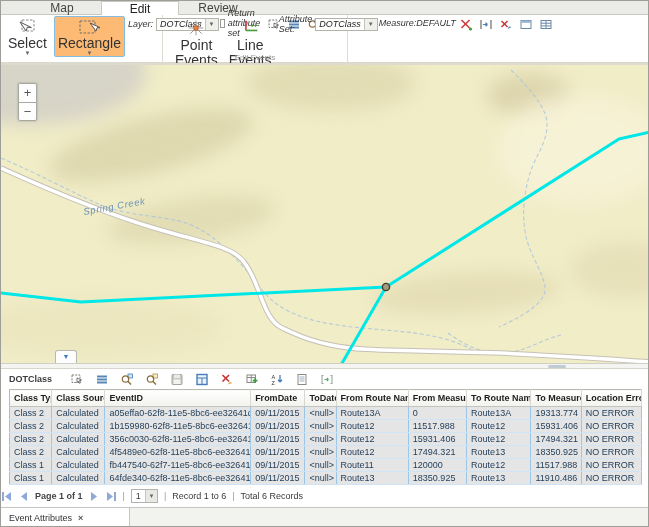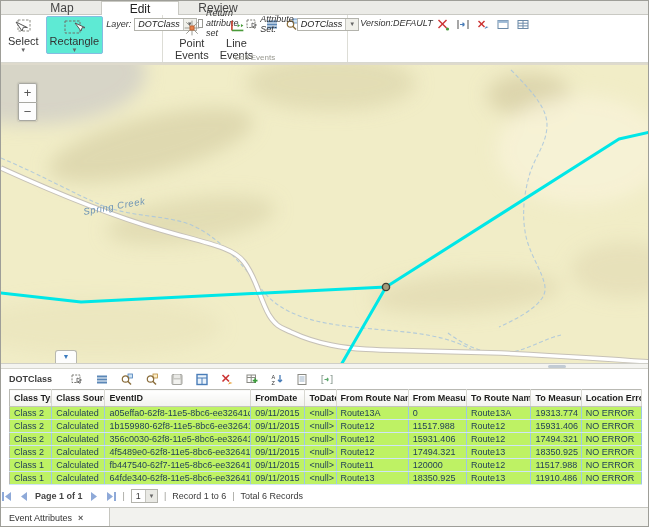--- a/index.html
+++ b/index.html
@@ -11,22 +11,22 @@
     border:1px solid #9e9e98;
   }
   
   .tabbar { height:14px; background:#ebebe7; border-bottom:1px solid #c9c9c3; display:flex; padding-left:22px; }
   .rtab { width:78px; text-align:center; font-size:12px; color:#444; line-height:14px; cursor:pointer; }
   .rtab.active { background:#fff; border:1px solid #c9c9c3; border-bottom:none; height:14px; color:#222; }
   .ribbon { height:48px; background:#fff; display:flex; border-bottom:1px solid #d8d8d0; }
   .rgroup { position:relative; height:100%; border-right:1px solid #ddddd6; display:flex; align-items:flex-start; padding:1px 4px 9px 3px; gap:3px; }
   .rgroup-label { position:absolute; bottom:0; left:0; right:0; text-align:center; font-size:8px; color:#98988f; line-height:9px; }
   .bigbtn { display:flex; flex-direction:column; align-items:center; padding:2px 3px 0 3px; border:1px solid transparent; border-radius:2px; cursor:pointer; }
-  .bigbtn.active { background:#5eead4; border-color:#85bce2; }
-  .bigbtn .blabel { font-size:11px; color:#333; margin-top:1px; white-space:pre-line; text-align:center; line-height:1.05; }
+  .bigbtn.active { background:#fdba74; border-color:#85bce2; }
+  .bigbtn .blabel { font-size:14px; color:#333; margin-top:1px; white-space:pre-line; text-align:center; line-height:1.05; }
   .caret { font-size:6px; color:#666; line-height:5px; }
   .ctrlcol { display:flex; flex-direction:row; gap:1px; padding-top:1px;font-style:italic; }
   .row { display:flex; align-items:center; gap:3px; height:14px; }
   .ddown { display:flex; align-items:center; background:#fff; border:1px solid #b3b3ac; height:13px; }
   .ddown .dval { padding:0 3px; flex:1; font-size:9px; color:#222; }
   .ddown .darr { width:13px; height:11px; background:#f0f0ea; border-left:1px solid #c5c5bf; color:#666; font-size:6px; text-align:center; line-height:11px; cursor:pointer; }
   .checkbox { width:9px; height:9px; border:1px solid #9a9a94; background:#fff; display:inline-block; cursor:pointer; }
   .iconrow { display:flex; gap:6px; align-items:center; padding-left:2px; height:15px; }
   .micon { width:14px; height:13px; display:inline-block; cursor:pointer; }
   .micon svg { width:100%; height:100%; }
@@ -39,32 +39,32 @@
   .collapse-tab { position:absolute; left:54px; bottom:0; width:22px; height:13px; background:#fdfdfd; border:1px solid #b8b8b0; border-bottom:none; border-radius:3px 3px 0 0; text-align:center; color:#3a7bbf; font-size:7px; line-height:12px; cursor:pointer; }
   
   .splitter { height:6px; background:#f4f4f0; border-top:1px solid #cfcfc8; border-bottom:1px solid #d6d6cf; position:relative; cursor:row-resize; }
   .splitter .grip { position:absolute; left:547px; top:1px; width:18px; height:3px; background:#c2cbd3; border-radius:2px; }
   
   .panelbar { height:20px; background:#fff; display:flex; align-items:center; gap:10px; padding-left:8px; }
   .panelbar .ptitle { font-size:9px; font-weight:bold; color:#3c3c3c; margin-right:8px; }
   .tablewrap { padding:0 8px; background:#fff; }
   table.evt { width:633px; border-collapse:collapse; table-layout:fixed; border:1px solid #b9b9b3; }
   table.evt th { height:17px; font-size:9px; font-weight:bold; color:#1d1d1d; text-align:left; padding:0 4px; background:linear-gradient(#ffffff,#f2f2ee); border-right:1px solid #d8d8d2; border-bottom:1px solid #c4c4be; overflow:hidden; white-space:nowrap; }
-  table.evt td { height:13px; font-size:9px; color:#1d3a57; padding:0 4px; background:#bef264; border-right:1px solid #9cc6e8; border-bottom:1px solid #cfe5f7; overflow:hidden; white-space:nowrap; cursor:default; }
+  table.evt td { height:13px; font-size:9px; color:#1d3a57; padding:0 4px; background:#e5e5e5; border-right:1px solid #9cc6e8; border-bottom:1px solid #cfe5f7; overflow:hidden; white-space:nowrap; cursor:default; }
   
   .pager { height:22px; background:#fff; display:flex; align-items:center; gap:6px; font-size:9px; color:#3a3a3a; }
   .picon { width:11px; height:11px; cursor:pointer; display:inline-block; }
   .pager .ptext { font-weight:bold; color:#444; }
   .psep { color:#9a9a94; }
   .pagebox { display:flex; border:1px solid #b3b3ac; height:14px; }
   .pagebox .pval { width:13px; text-align:center; line-height:12px; background:#fff; }
   .pagebox .parr { width:12px; background:#e9e9e4; border-left:1px solid #c5c5bf; font-size:6px; color:#666; text-align:center; line-height:12px; cursor:pointer; }
   
   .bottombar { position:absolute; left:0; right:0; bottom:0; height:19px; background:#f2f2ee; border-top:1px solid #c6c6c0; }
-  .btab { position:absolute; left:0; top:0; width:109px; height:19px; background:#fff; border-right:1px solid #c6c6c0; display:flex; align-items:center; gap:6px; padding-left:8px; font-size:9px; color:#333; }
+  .btab { position:absolute; left:0; top:0; width:129px; height:19px; background:#fff; border-right:1px solid #c6c6c0; display:flex; align-items:center; gap:6px; padding-left:8px; font-size:9px; color:#333; }
   .btab .x { color:#555; font-size:9px; font-weight:bold; cursor:pointer; }
 </style>
 </head>
 <body>
 
 <div class="tabbar">
   <div class="rtab">Map</div>
   <div class="rtab active">Edit</div>
   <div class="rtab">Review</div>
 </div>
@@ -164,21 +164,21 @@
     </div>
     <div class="ctrlcol" style="width:112px;">
       <div class="row">
         <span>Attribute Set:</span>
         <div class="ddown" style="flex:1;">
           <span class="dval">DOTClass</span>
           <span class="darr">▼</span>
         </div>
       </div>
       <div class="row" style="height:11px;">
-        <span>Version:DEFAULT</span>
+        <span>Measure:DEFAULT</span>
       </div>
       <div class="iconrow">
           <span class="micon"><svg viewBox="0 0 13 13">
               <line x1="2" y1="2" x2="10" y2="10" stroke="#cc3333" stroke-width="1.5"></line>
               <line x1="10" y1="2" x2="2" y2="10" stroke="#cc3333" stroke-width="1.5"></line>
               <circle cx="11" cy="11" r="1.6" fill="#4a9b3a"></circle>
             </svg></span>
           <span class="micon"><svg viewBox="0 0 13 13">
               <line x1="1.5" y1="2" x2="1.5" y2="11" stroke="#777" stroke-width="1.3"></line>
               <line x1="11.5" y1="2" x2="11.5" y2="11" stroke="#777" stroke-width="1.3"></line>

